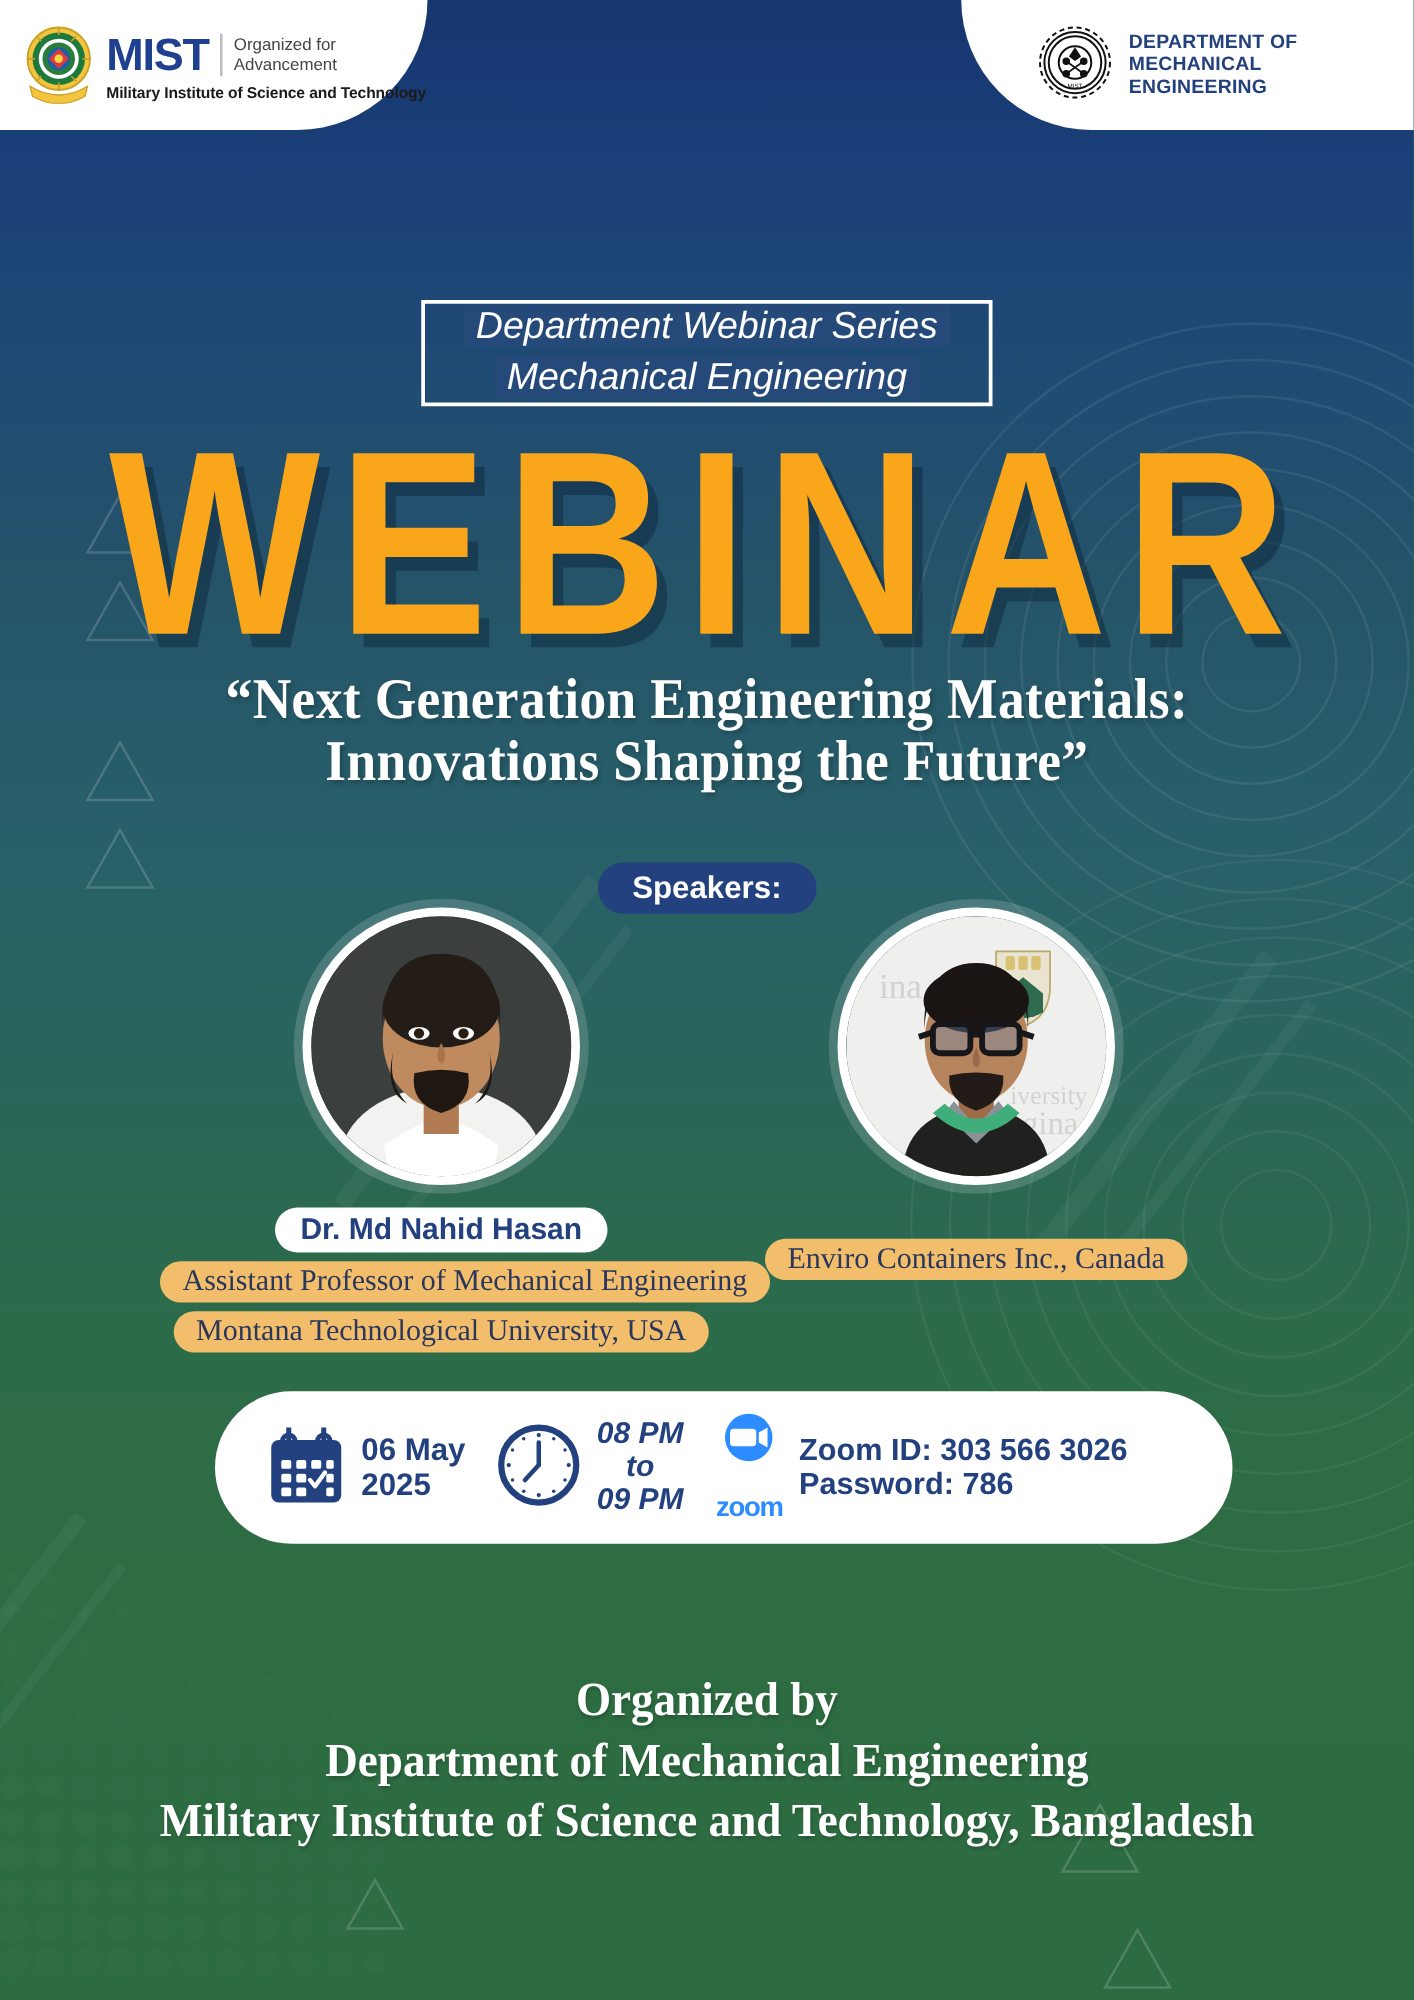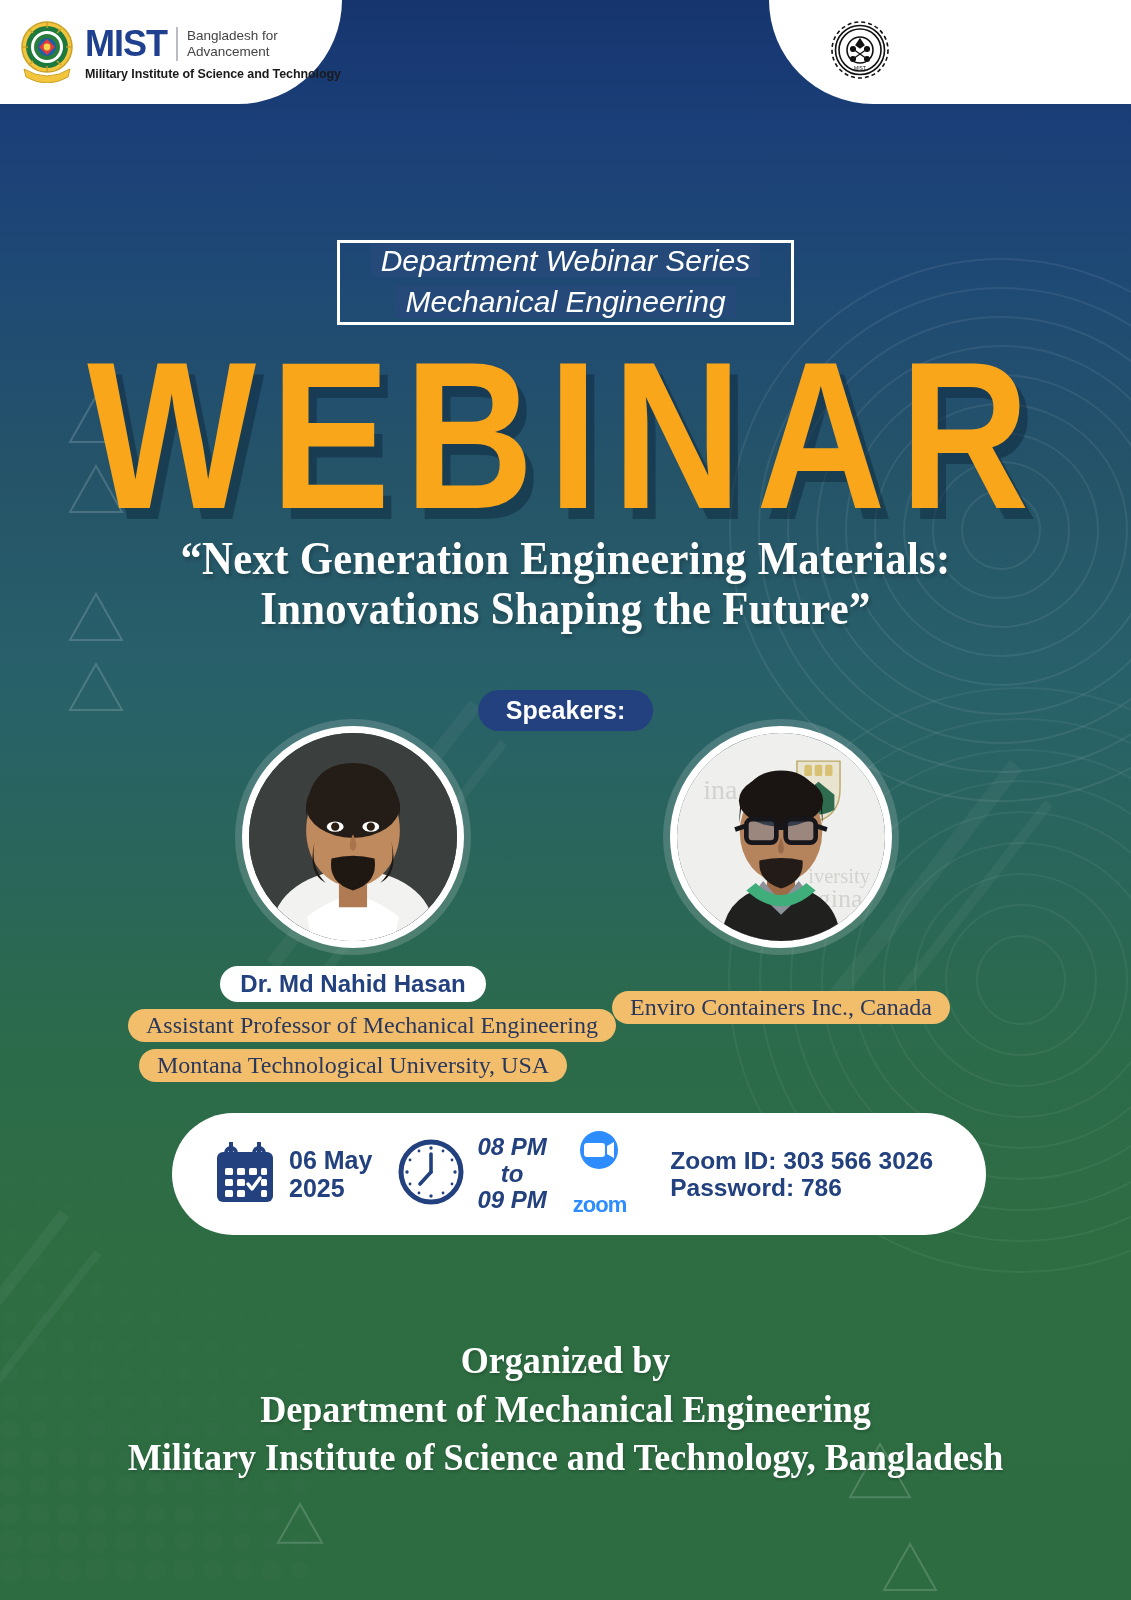--- a/index.html
+++ b/index.html
@@ -119,21 +119,21 @@
 
   
   .details {
     position:absolute; left:172px; top:1113px; width:814px; height:122px;
     background:#ffffff; border-radius:61px; z-index:5;
     display:flex; align-items:center; padding:0 42px; gap:26px;
   }
   .det { display:flex; align-items:center; gap:13px; }
   .det-txt { color:#22417e; font-weight:bold; font-size:25px; line-height:1.12; }
   .det-txt.mid { text-align:center; font-size:24px;font-style:italic; }
-  .det-txt.zoom { font-size:24.5px; white-space:nowrap;margin-left:31px; }
+  .det-txt.zoom { font-size:24.5px; white-space:nowrap; }
   .zoomlogo { display:flex; flex-direction:column; align-items:center; gap:18px; }
   .zoomword { font-size:22px; font-weight:bold; color:#2D8CFF; letter-spacing:-1px; }
 
   
   .footer {
     position:absolute; top:1336px; left:0; right:0; text-align:center; z-index:5;
     font-family:"Liberation Serif", serif; font-weight:bold; color:#ffffff;
     font-size:38px; line-height:1.28; transform:scaleX(.95);
     text-shadow:1px 2px 3px rgba(0,0,0,.2);
   }
@@ -400,21 +400,21 @@
             <line x1="43" y1="48" x2="39" y2="44"></line>
         </g>
         <path d="M6 52 Q29 66 52 52 L50 60 Q29 72 8 60 Z" fill="#f2c53d" stroke="#c9a127" stroke-width="1"></path>
       </svg>
     </span>
     <div class="mist-text">
       <div class="mist-row">
         <span class="mist-name">MIST</span>
         <span class="mist-div"></span>
         <span class="mist-tag">
-          <span>Bangladesh for</span><br>
+          <span>Organized for</span><br>
           <span>Advancement</span>
         </span>
       </div>
       <div class="mist-sub">Military Institute of Science and Technology</div>
     </div>
   </div>
 
   <div class="topbar-right">
     <span>
       <svg width="62" height="62" viewBox="0 0 62 62">
@@ -429,20 +429,25 @@
           <line x1="24" y1="30" x2="38" y2="40"></line>
           <line x1="38" y1="30" x2="24" y2="40"></line>
           <circle cx="24" cy="30" r="2.4" fill="#111"></circle>
           <circle cx="38" cy="30" r="2.4" fill="#111"></circle>
           <circle cx="24" cy="40" r="2.4" fill="#111"></circle>
           <circle cx="38" cy="40" r="2.4" fill="#111"></circle>
         </g>
         <text x="31" y="51" font-size="5" text-anchor="middle" fill="#111" font-family="Liberation Sans, sans-serif">MIST</text>
       </svg>
     </span>
+    <div class="dept-text">
+      <span>DEPARTMENT OF</span><br>
+      <span>MECHANICAL</span><br>
+      <span>ENGINEERING</span>
+    </div>
   </div>
 
   <div class="series-wrap">
     <div class="series-frame">
       <div class="series-line l2"><span>Department Webinar Series</span></div>
       <div class="series-line"><span>Mechanical Engineering</span></div>
     </div>
   </div>
 
   <div class="webinar">WEBINAR</div>

